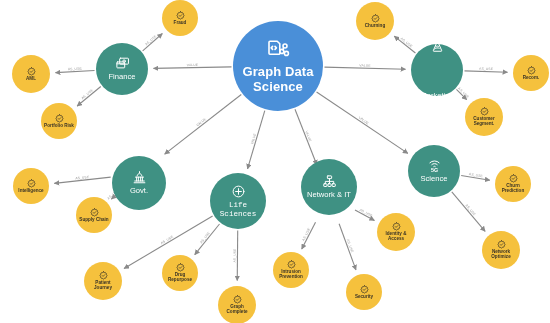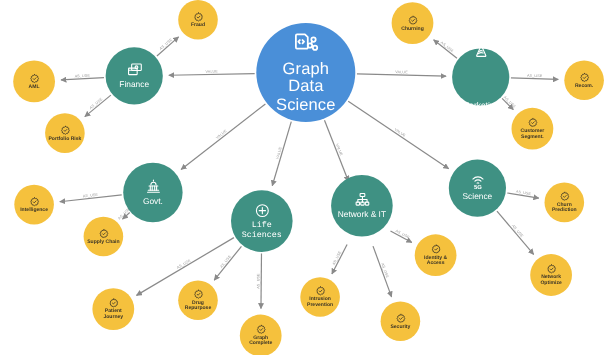--- a/index.html
+++ b/index.html
@@ -52,22 +52,22 @@
   }
   .node-hub {
     background: #3f9183;
     color: #ffffff;
   }
   .node-leaf {
     background: #f5c13d;
     color: #3a3326;
   }
   .node-center .node-label {
-    font-size: 15px;
-    font-weight: 400;
+    font-size: 13px;
+    font-weight: 700;
     letter-spacing: 0.1px;
   }
   .node-hub .node-label {
     font-size: 7.6px;
     font-weight: 400;
     text-align: center;
   }
   .node-leaf .node-label {
     font-size: 4.6px;
     font-weight: 700;
@@ -164,21 +164,21 @@
         <span class="node-label">Finance</span>
       </div>
       <div class="node node-hub" style="left: 411px; top: 44px; width: 52px; height: 52px; padding: 0px 4px; gap: 36px;">
         <span class="node-icon"><svg width="15" height="15" viewBox="0 0 24 24" fill="none" stroke="currentColor" stroke-width="1.6" stroke-linecap="round" stroke-linejoin="round">
       <path d="M12 3.2 5.4 18.2a1 1 0 0 0 1 1.4h11.2a1 1 0 0 0 1-1.4L12 3.2z"></path>
       <path d="M9.1 12.3c1.3-1.1 3-1.5 4.6-.6"></path>
       <path d="M7.6 15.8c2-1.7 4.7-2.2 7.2-1"></path>
           </svg></span>
         <span class="node-label">Marketing</span>
       </div>
-      <div class="node node-hub" style="left: 112px; top: 148px; width: 54px; height: 54px; padding: 0px 4px;">
+      <div class="node node-hub" style="left: 112px; top: 156px; width: 54px; height: 54px; padding: 0px 4px;">
         <span class="node-icon"><svg width="15" height="15" viewBox="0 0 24 24" fill="none" stroke="currentColor" stroke-width="1.6" stroke-linecap="round" stroke-linejoin="round">
       <path d="M12 2.6v1.6"></path>
       <path d="M8.3 9.4c0-2 1.7-3.6 3.7-3.6s3.7 1.6 3.7 3.6"></path>
       <path d="M5.6 11.4h12.8"></path>
       <path d="M7.4 11.4v6.2M10.2 11.4v6.2M13.8 11.4v6.2M16.6 11.4v6.2"></path>
       <path d="M4.4 17.6h15.2"></path>
             <path d="M3.4 20.4h17.2"></path>
           </svg></span>
         <span class="node-label">Govt.</span>
       </div>

